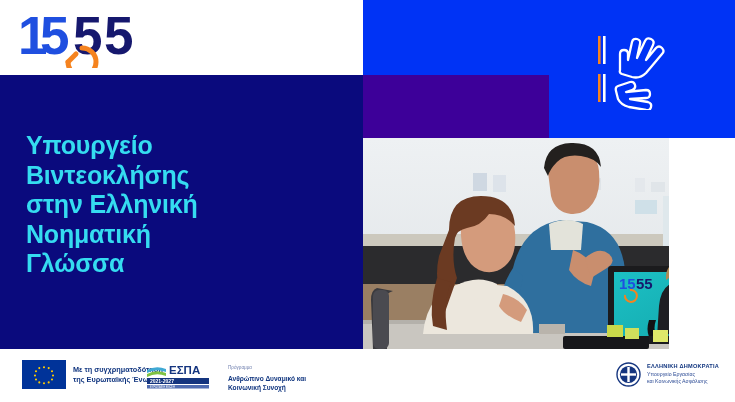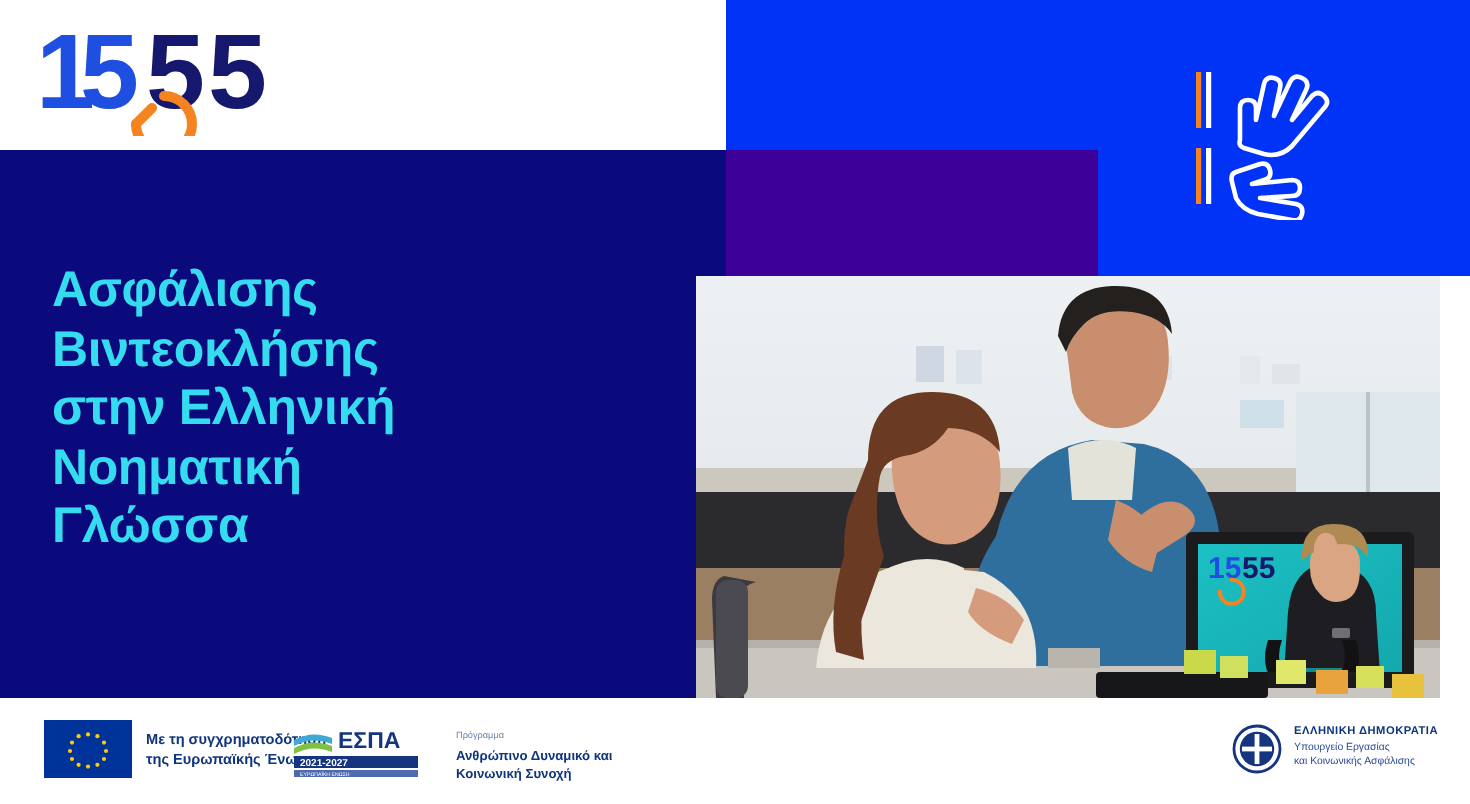--- a/index.html
+++ b/index.html
@@ -90,23 +90,23 @@
     position: absolute;
     left: 596px;
     top: 28px;
     width: 92px;
     height: 82px;
   }
 
   
   .photo {
     position: absolute;
-    left: 348px;
+    left: 363px;
     top: 138px;
-    width: 372px;
+    width: 306px;
     height: 211px;
     overflow: hidden;
     background: #cdd2d6;
   }
   .photo svg { display: block; }
   .eu-group {
     position: absolute;
     left: 22px;
     top: 360px;
     display: flex;
@@ -202,21 +202,21 @@
         <text x="55" y="42" fill="#16186e">5</text>
         <text x="86" y="42" fill="#16186e">5</text>
       </g>
       <g fill="none" stroke="#f5831f" stroke-width="5" stroke-linecap="round">
         <path d="M 64 36 A 14 14 0 1 1 50 50"></path>
         <path d="M 50 50 L 58 42"></path>
       </g>
     </svg>
   </div>
 
-  <div class="headline">Ασφάλισης
+  <div class="headline">Υπουργείο
 Βιντεοκλήσης
 στην Ελληνική
 Νοηματική
 Γλώσσα</div>
 
   <div class="sign-icon-wrap">
     <svg width="92" height="82" viewBox="0 0 92 82" xmlns="http://www.w3.org/2000/svg">
 
       <rect x="2" y="8" width="2.6" height="28" fill="#f5831f"></rect>
       <rect x="7" y="8" width="2.6" height="28" fill="#ffffff"></rect>

